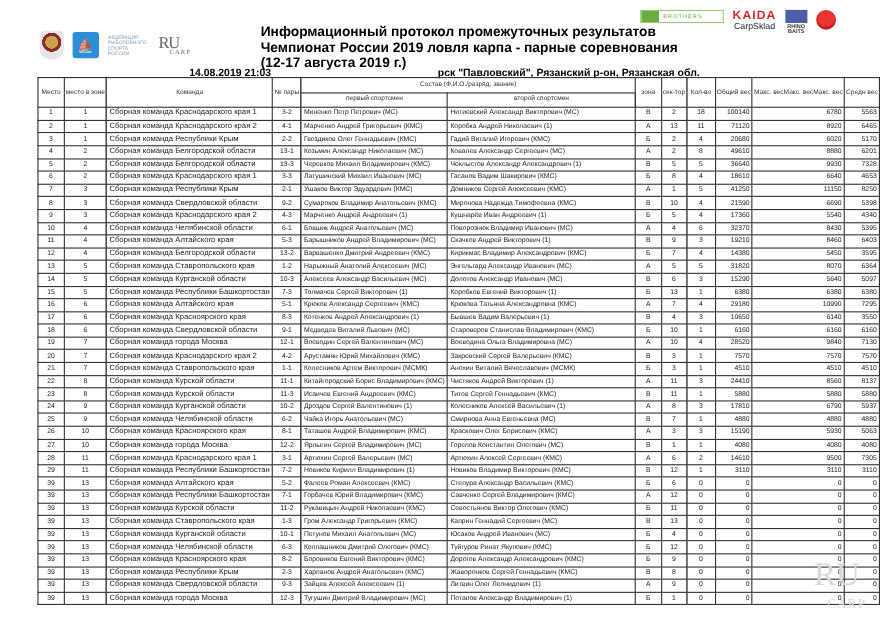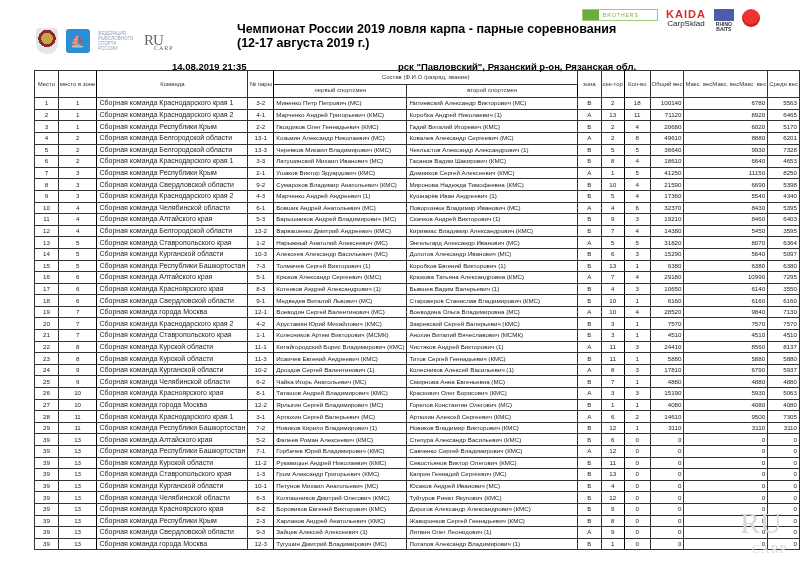--- a/index.html
+++ b/index.html
@@ -39,35 +39,36 @@
   <div class="emblem"></div>
   <div class="fed-logo">⛵</div>
   <div class="fed-text">ФЕДЕРАЦИЯ РЫБОЛОВНОГО СПОРТА РОССИИ</div>
   <div class="rucarp-logo">
     <span>RU</span>
     <small>CARP</small>
   </div>
 </div>
 
 <div class="title">
+  <div>Информационный протокол промежуточных результатов</div>
   <div>Чемпионат России 2019 ловля карпа - парные соревнования</div>
   <div>(12-17 августа 2019 г.)</div>
 </div>
 
 <div class="logos-right">
   <div class="brothers">BROTHERS</div>
   <div class="kaida">
     <div class="k1">KAIDA</div>
     <div class="k2">CarpSklad</div>
   </div>
   <div class="rhino">RHINO BAITS</div>
   <div class="ball"></div>
 </div>
 
-<div class="date-line">14.08.2019 21:35</div>
+<div class="date-line">14.08.2019 21:03</div>
 <div class="venue-line">рск "Павловский", Рязанский р-он, Рязанская обл.</div>
 
 <table class="results">
   <colgroup>
     <col style="width:24px">
       <col style="width:26px">
       <col style="width:150px">
       <col style="width:26px">
     <col style="width:128px">
       <col style="width:173px">

